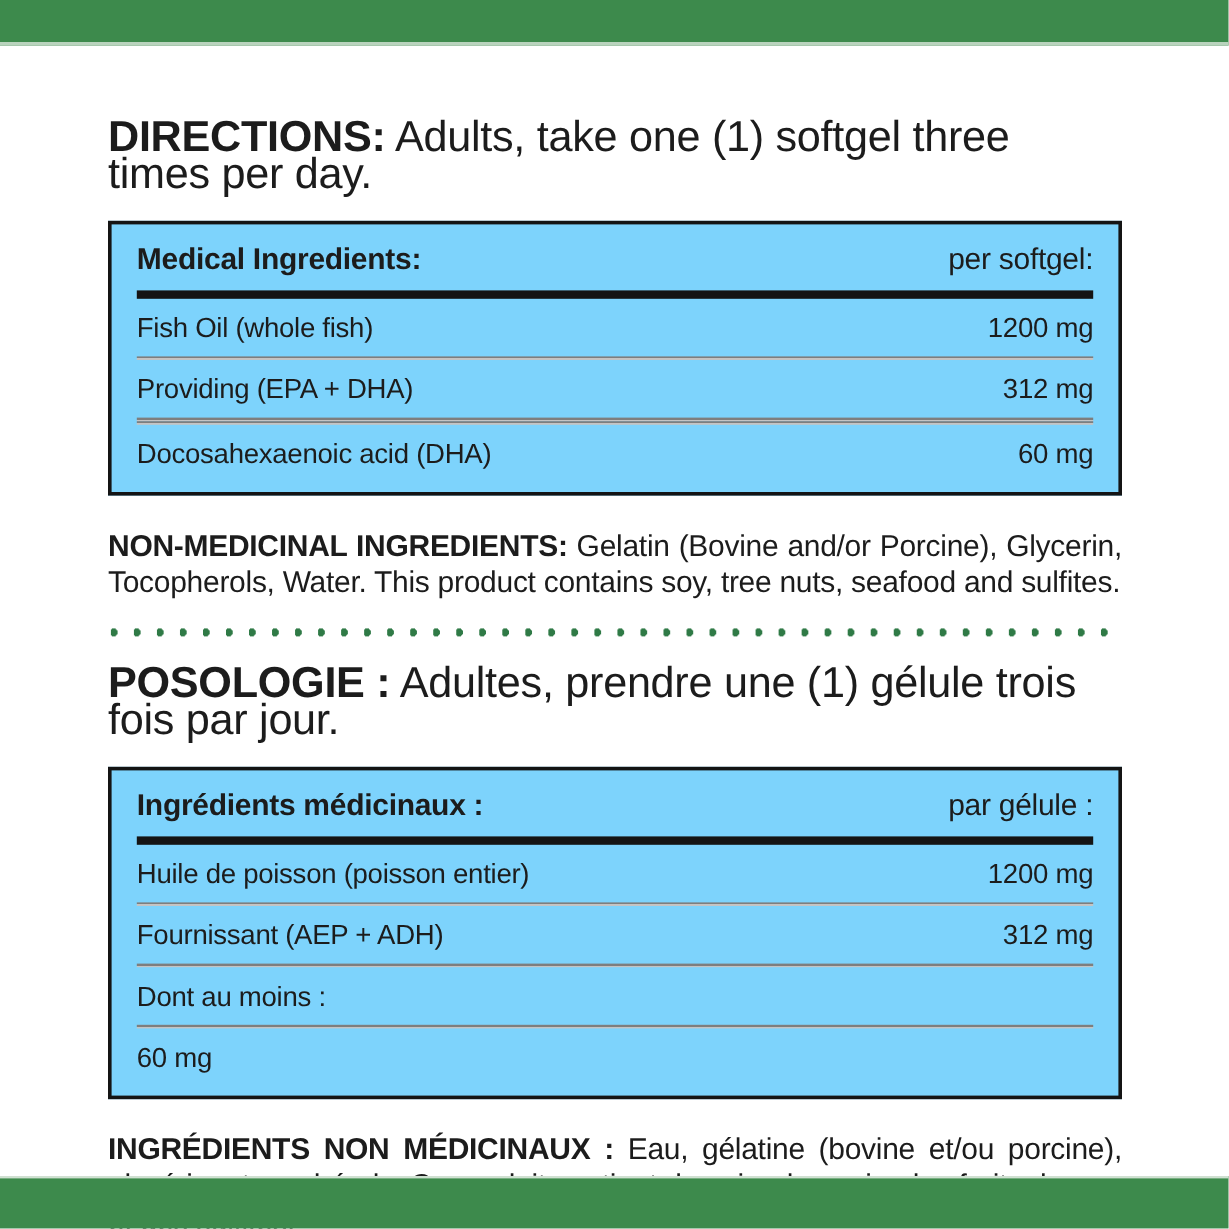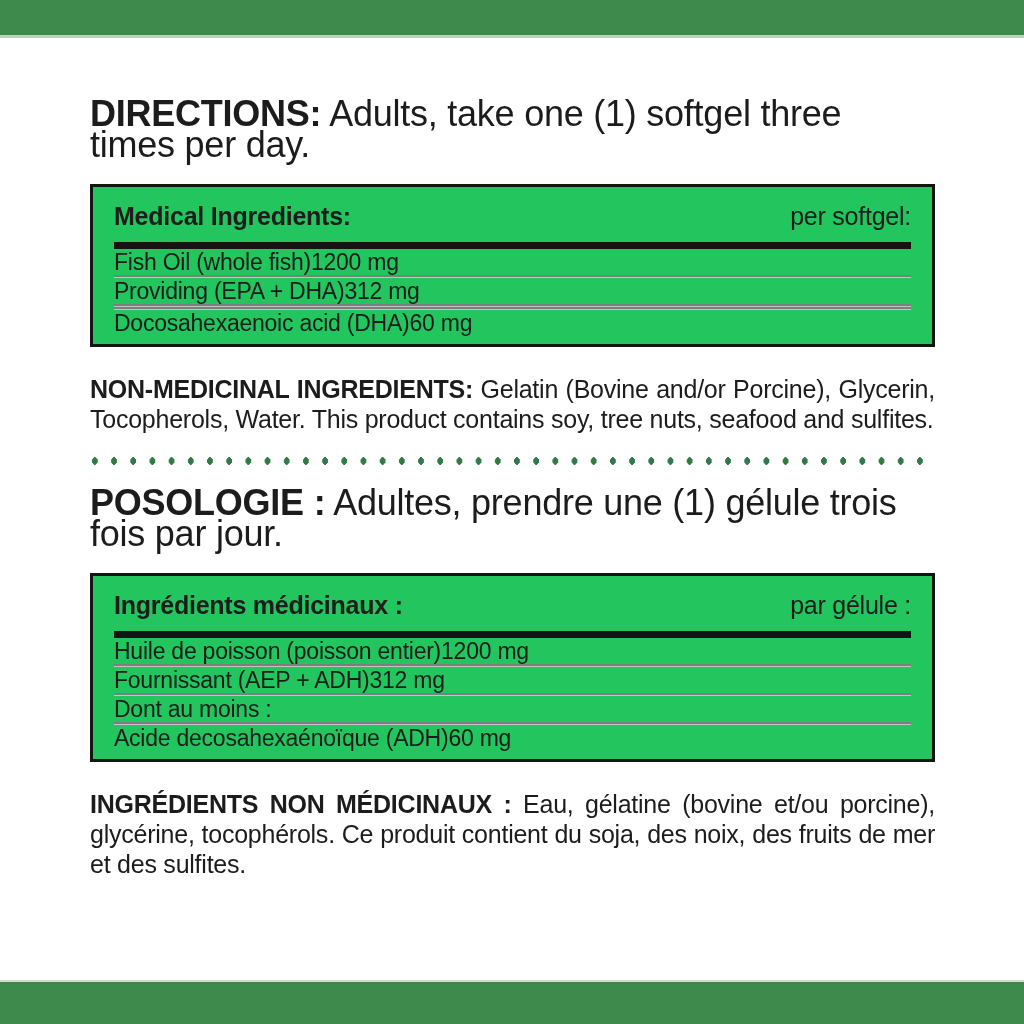--- a/index.html
+++ b/index.html
@@ -35,36 +35,37 @@
     margin-top: 60px;
     font-size: 36px;
     line-height: 31px;
   }
   .lead-line .lbl { font-weight: bold; }
 
   .ing-table {
     margin-top: 24px;
     border: 3px solid #141414;
     padding: 0 21px 8px 21px;
-    background: #22c55e;
+    background: #7dd3fc;
   }
   .ing-table .thead {
     display: flex;
     justify-content: space-between;
     align-items: baseline;
     padding: 15px 0 11px 0;
     font-size: 25px;
   }
   .ing-table .thead .t-title { font-weight: bold; }
   .ing-table .thead .t-unit { font-weight: normal; }
   .thick-rule { height: 7px; background: #141414; }
   .trow {
     display: flex;
+    justify-content: space-between;
     align-items: center;
-    height: 26px;
+    height: 48px;
     font-size: 23px;
   }
   .row-sep {
     height: 3px;
     background: linear-gradient(#7e7e7e 55%, #c4c4c4 55%);
   }
 
   .para {
     margin-top: 27px;
     font-size: 25px;
@@ -136,21 +137,20 @@
         <span>Fournissant (AEP + ADH)</span>
         <span>312 mg</span>
       </div>
       <div class="row-sep"></div>
       <div class="trow">
         <span>Dont au moins :</span>
         <span></span>
       </div>
       <div class="row-sep"></div>
       <div class="trow">
-        <span>Acide decosahexaénoïque (ADH)</span>
         <span>60 mg</span>
       </div>
     </div>
 
     <p class="para"><span class="lbl">INGRÉDIENTS NON MÉDICINAUX :</span> <span>Eau, gélatine (bovine et/ou porcine), glycérine, tocophérols. Ce produit contient du soja, des noix, des fruits de mer et des sulfites.</span></p>
 
   </div>
 
   <div class="green-bar bottom"></div>
 

